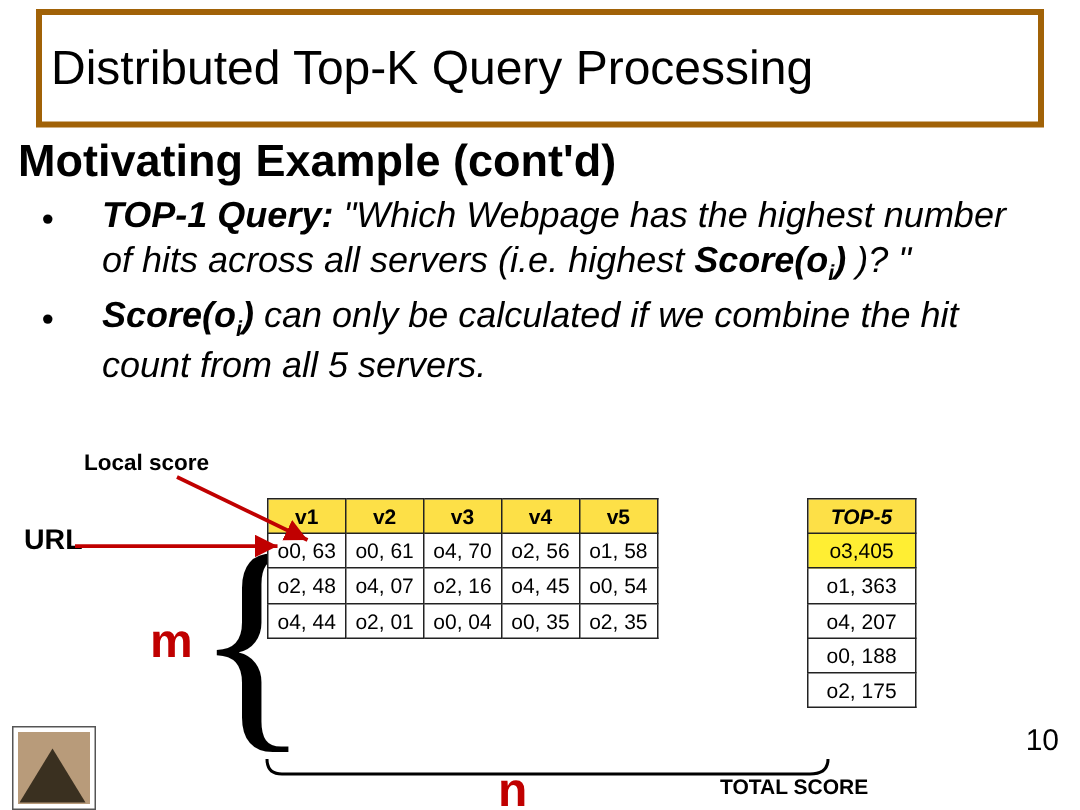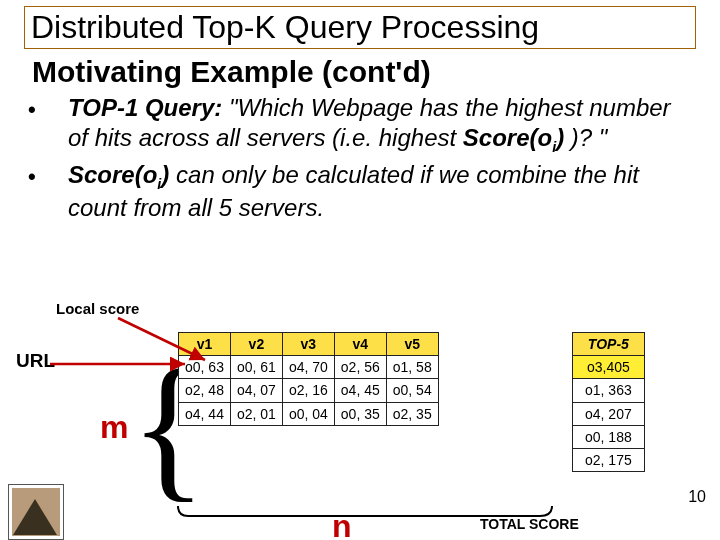--- a/index.html
+++ b/index.html
@@ -1,38 +1,38 @@
 <!DOCTYPE html>
 <html><head>
 <meta charset="utf-8">
 <style>
   html,body{margin:0;padding:0;width:720px;height:540px;background:#fff;font-family:Arial,Helvetica,sans-serif;color:#000;overflow:hidden}
   .slide{position:relative;width:720px;height:540px}
-  .titlebox{border:1px solid #a16207;margin:6px 24px 0 24px;padding:2px 6px}
+  .titlebox{border:4px solid #a16207;margin:6px 24px 0 24px;padding:17px 6px}
   .title{font-size:32px;font-weight:400}
-  .subtitle{font-size:30px;font-weight:bold;margin:6px 24px 4px 32px}
+  .subtitle{font-size:30px;font-weight:bold;margin:6px 24px 4px 12px}
   .bullets{margin:2px 28px 0 28px}
   .row{display:flex;align-items:flex-start;margin-bottom:4px}
   .bchar{width:40px;font-size:22px;font-weight:bold;text-align:left;padding-top:4px}
   .btxt{flex:1;font-size:24px;font-style:italic;line-height:1.25}
   .btxt b{font-weight:bold}
   sub{font-size:0.6em;vertical-align:sub}
   .localscore{position:absolute;left:56px;top:294px;font-size:15px;font-weight:bold}
   .url{position:absolute;left:16px;top:344px;font-size:19px;font-weight:bold}
   .mlabel{position:absolute;left:100px;top:403px;font-size:32px;color:#c00000;font-weight:bold}
   .brace{position:absolute;left:130px;top:340px;font-size:160px;line-height:1;color:#000;font-family:"Times New Roman",serif}
   .nlabel{position:absolute;left:332px;top:502px;font-size:32px;color:#c00000;font-weight:bold}
   .totscore{position:absolute;left:480px;top:510px;font-size:14px;font-weight:bold}
-  .pagenum{position:absolute;right:14px;bottom:40px;font-size:16px}
+  .pagenum{position:absolute;right:14px;bottom:40px;font-size:20px}
   
   .tbl{position:absolute;border-collapse:collapse;background:#fff}
   .tbl td,.tbl th{border:1px solid #222;padding:2px 6px;font-size:14px;text-align:center;white-space:nowrap;line-height:1.3}
   .tbl th{background:#fde047;color:#000;font-weight:bold}
   .vtable{left:178px;top:326px}
-  .toptable{left:572px;top:326px}
+  .toptable{left:538px;top:326px}
   .toptable th{font-style:italic}
   .toptable td{text-align:center;padding:2px 12px}
   .hl{background:#ffee33 !important}
   
   .overlay{position:absolute;left:0;top:0;width:720px;height:540px;pointer-events:none}
   .logo{position:absolute;left:8px;bottom:6px;width:54px;height:54px;border:1px solid #555}
   .logo .in{position:absolute;inset:3px;background:#b89b7a}
   .logo .tri{position:absolute;left:4px;bottom:4px;width:0;height:0;border-left:22px solid transparent;border-right:22px solid transparent;border-bottom:36px solid #3a3020}
 </style>
 </head>

